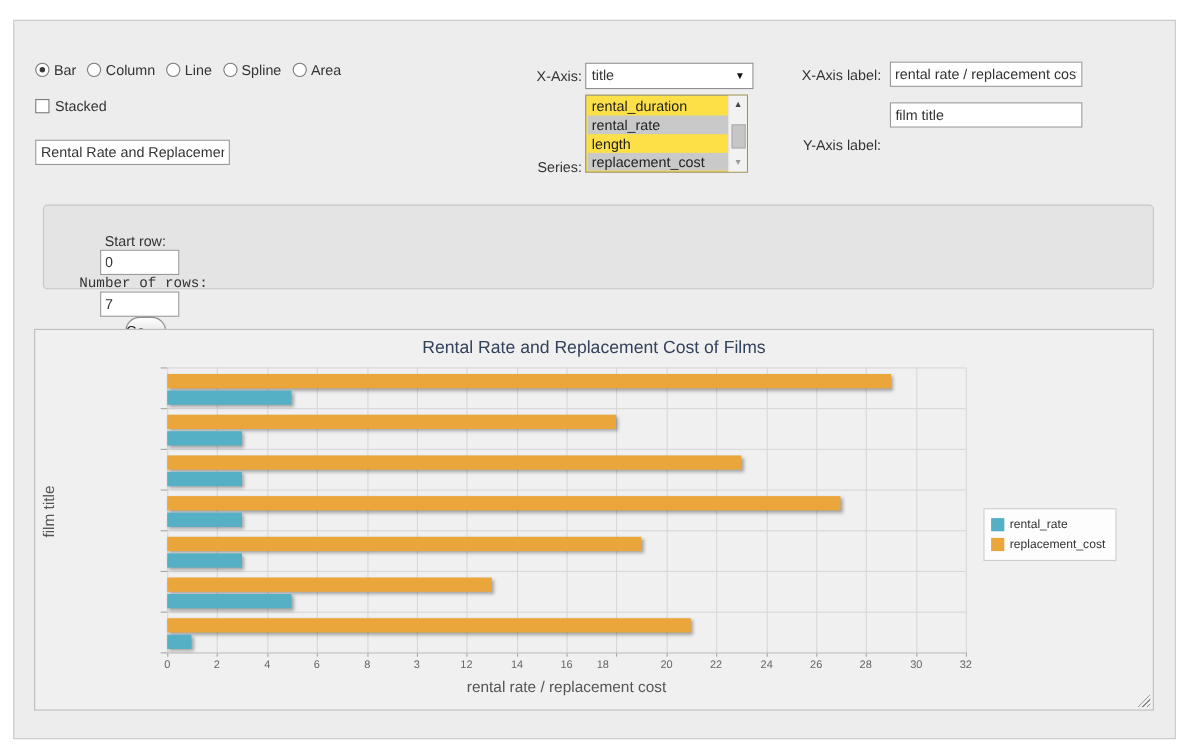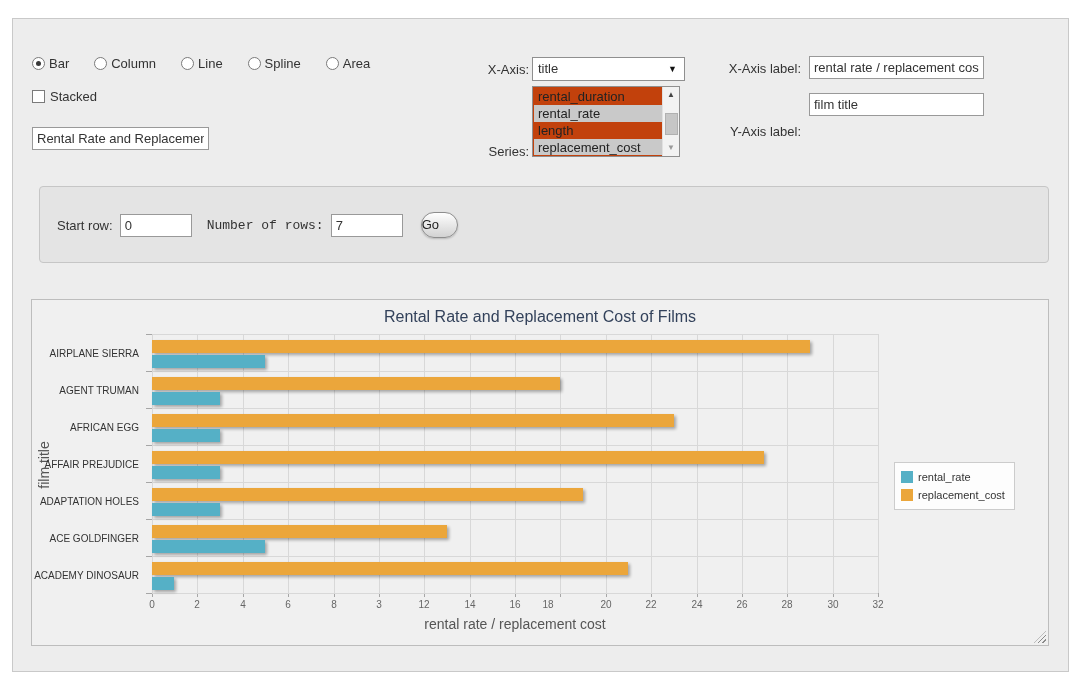--- a/index.html
+++ b/index.html
@@ -11,21 +11,21 @@
   .fieldset {
     position: absolute; left: 12px; top: 18px; width: 1057px; height: 654px;
     background: #ededed; border: 1px solid #c9c9c9;
   }
   .legend-box {
     position: absolute; left: 16px; top: -12px; background: #fff;
     border: 1px solid #adadad; padding: 5px 15px; font-size: 13px; font-weight: bold;
     color: #333; box-shadow: 2px 3px 5px rgba(0,0,0,0.33); z-index: 5;
   }
   
-  .chart-types { position:absolute; left:19px; top:37px; display:flex; gap:25px; align-items:center; font-size:13px; }
+  .chart-types { position:absolute; left:19px; top:37px; display:flex; gap:10px; align-items:center; font-size:13px; }
   .ct-item { display:flex; align-items:center; cursor:default; }
   .radio {
     width:13px; height:13px; border:1px solid #7a7a7a; border-radius:50%; background:#fff;
     display:inline-block; position:relative; margin-right:4px; flex:0 0 auto;
   }
   .radio.checked::after {
     content:''; position:absolute; left:3px; top:3px; width:5px; height:5px; border-radius:50%; background:#3a3a3a;
   }
   .stacked-row { position:absolute; left:19px; top:70px; display:flex; align-items:center; font-size:13px; }
   .checkbox { width:13px; height:13px; border:1px solid #7a7a7a; background:#fff; display:inline-block; margin-right:5px; }
@@ -39,38 +39,38 @@
   .lbl-series  { left:420px; top:125px; width:96px; }
   .lbl-xlabel  { left:688px; top:42px; width:100px; }
   .lbl-ylabel  { left:688px; top:79px; width:100px;margin-top:26px; }
   .x-select {
     position:absolute; left:519px; top:38px; width:153px; height:24px; background:#fff;
     border:1px solid #8f8f8f; font-size:13px; line-height:22px; padding-left:5px; cursor:default;
   }
   .x-select .arrow { position:absolute; right:7px; top:0; font-size:9px; line-height:23px; color:#111; }
   .series-list {
     position:absolute; left:519px; top:67px; width:148px; height:71px;
-    background:#c2410c; border:1px solid #8f8f8f;
+    background:#fde047; border:1px solid #8f8f8f;
   }
   .series-options { position:absolute; left:1px; top:1px; right:17px; bottom:1px; overflow:hidden; }
   .series-option { font-size:13px; line-height:17px; padding-left:4px; white-space:nowrap; color:#222; }
   .series-option.selected { background:#c9c9c9; }
   .list-scrollbar { position:absolute; right:0; top:0; width:17px; height:100%; background:#f2f2f2; border-left:1px solid #e0e0e0; }
   .sb-arrow { position:absolute; left:0; width:100%; text-align:center; font-size:8px; color:#444; height:14px; line-height:14px; }
   .sb-up { top:1px; }
   .sb-down { bottom:1px; color:#9a9a9a; }
   .sb-thumb { position:absolute; left:2px; top:26px; width:13px; height:22px; background:#c6c6c6; border:1px solid #b0b0b0; }
   .input-xlabel { position:absolute; left:796px; top:37px; width:175px; }
   .input-ylabel { position:absolute; left:796px; top:74px; width:175px; }
   
   .rows-panel {
     position:absolute; left:26px; top:167px; width:1010px; height:77px;
     background:#e4e4e4; border:1px solid #c6c6c6; border-radius:4px;
   }
-  .rows-inner { position:absolute; left:17px; top:25px; display:flex; align-items:center; font-size:13px; }
+  .rows-inner { position:absolute; left:17px; top:25px; display:flex; align-items:center; font-size:13px;flex-direction:column; }
   .rows-inner input.txt { margin-left:7px; width:72px; }
   .num-rows-lbl { margin-left:15px;font-family:Liberation Mono, monospace; }
   .go-btn {
     margin-left:18px; width:37px; height:26px; border-radius:13px;
     border:1px solid #8d8d8d; background:linear-gradient(#fefefe,#d2d2d2);
     font-size:13px; color:#222; text-align:left; line-height:24px;
     box-shadow:0 1px 2px rgba(0,0,0,0.2); cursor:default;
   }
   
   .chart-box {
@@ -174,29 +174,20 @@
         <input class="txt" value="0" style="">
         <span class="num-rows-lbl">Number of rows:</span>
         <input class="txt" value="7" style="">
         <button class="go-btn">Go</button>
       </div>
     </div>
 
     <div class="chart-box">
       <div class="chart-title">Rental Rate and Replacement Cost of Films</div>
       <div class="y-axis-title">film title</div>
-      <div class="cat-labels">
-          <div class="cat-label" style="top: 14px;">AIRPLANE SIERRA</div>
-          <div class="cat-label" style="top: 51px;">AGENT TRUMAN</div>
-          <div class="cat-label" style="top: 88px;">AFRICAN EGG</div>
-          <div class="cat-label" style="top: 125px;">AFFAIR PREJUDICE</div>
-          <div class="cat-label" style="top: 162px;">ADAPTATION HOLES</div>
-          <div class="cat-label" style="top: 199px;">ACE GOLDFINGER</div>
-          <div class="cat-label" style="top: 236px;">ACADEMY DINOSAUR</div>
-        </div>
       <div class="plot">
         <div class="axis-line"></div>
       <div class="vgrid" style="left: 0px;"></div>
           <div class="xtickmark" style="left: 0px;"></div>
           <div class="vgrid" style="left: 45px;"></div>
           <div class="xtickmark" style="left: 45px;"></div>
           <div class="vgrid" style="left: 91px;"></div>
           <div class="xtickmark" style="left: 91px;"></div>
           <div class="vgrid" style="left: 136px;"></div>
           <div class="xtickmark" style="left: 136px;"></div>

